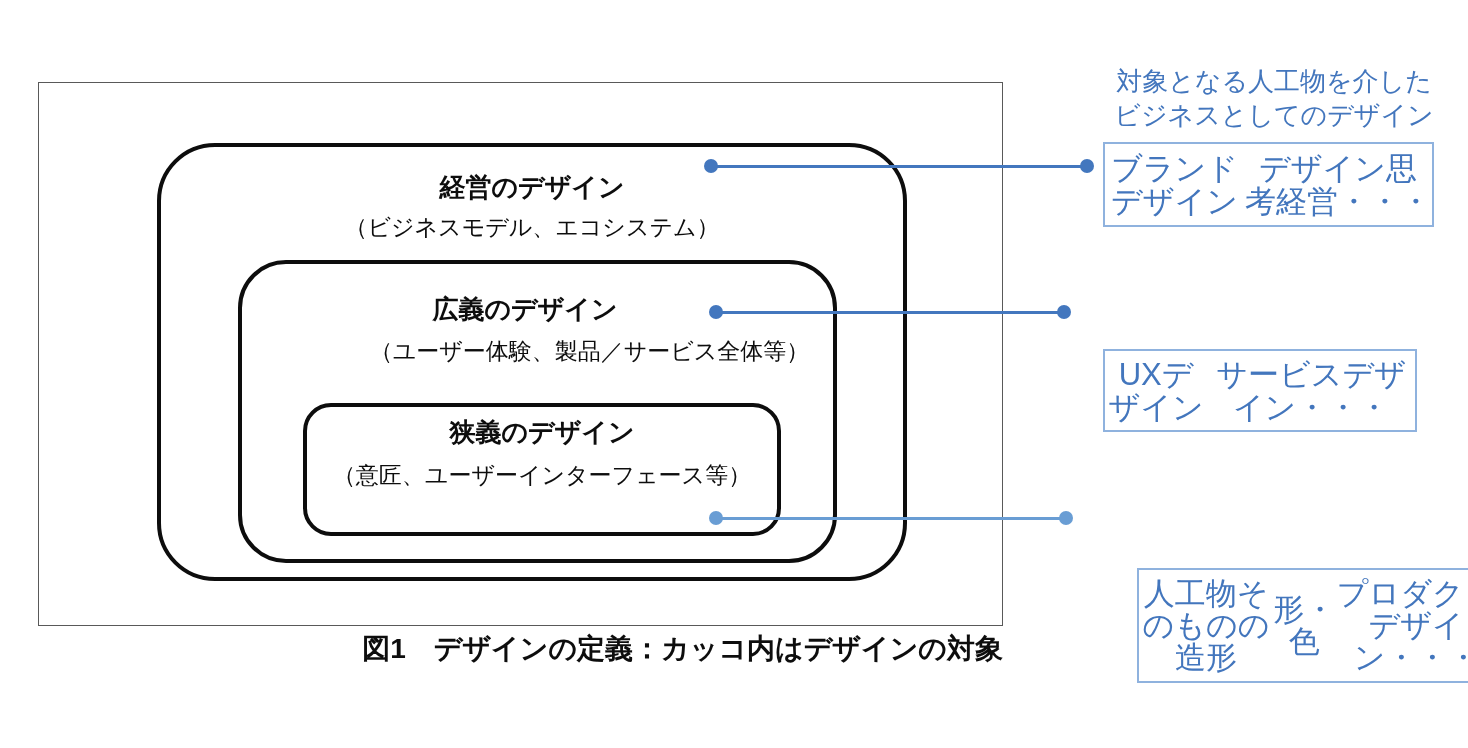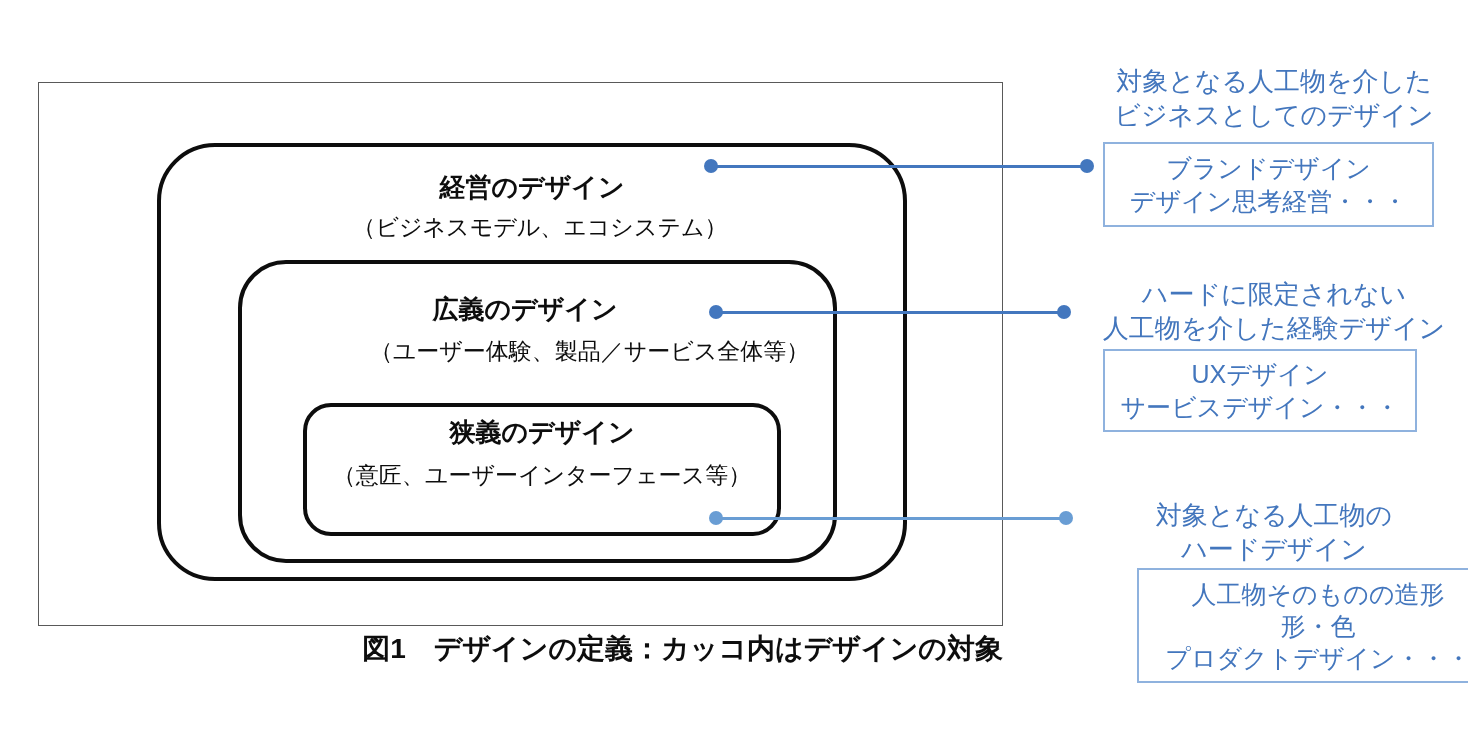--- a/index.html
+++ b/index.html
@@ -15,21 +15,21 @@
   }
   
   .ring{position:absolute;border:4px solid var(--ink,#0d0d0d);box-sizing:border-box;background:transparent;z-index:1;}
   .ring-management{left:157px;top:143px;width:750px;height:438px;border-radius:58px;}
   .ring-broad{left:238px;top:260px;width:599px;height:303px;border-radius:48px;}
   .ring-narrow{left:303px;top:403px;width:478px;height:133px;border-radius:28px;}
   
   .ring-title{position:absolute;text-align:center;font-weight:bold;font-size:26px;line-height:34px;z-index:2;}
   .ring-sub{position:absolute;text-align:center;font-weight:500;font-size:23px;line-height:26px;z-index:2;}
   .title-management{left:157px;top:170px;width:750px;}
-  .sub-management{left:157px;top:214px;width:750px;padding-left:8px;}
+  .sub-management{left:157px;top:214px;width:750px;}
   .title-broad{left:238px;top:292px;width:574px;}
   .sub-broad{left:238px;top:338px;width:703px;}
   .title-narrow{left:303px;top:415px;width:478px;}
   .sub-narrow{left:303px;top:462px;width:478px;}
   
   .figure-caption{position:absolute;left:38px;top:632px;width:965px;text-align:right;
     font-size:28px;font-weight:600;line-height:34px;}
   
   .conn-line{position:absolute;height:3px;z-index:3;}
   .conn-dot{position:absolute;width:14px;height:14px;border-radius:50%;z-index:4;}
@@ -41,22 +41,22 @@
   .dot-2a{left:709px;top:305px;} .dot-2b{left:1057px;top:305px;}
   .line-3{left:716px;top:517px;width:350px;}
   .dot-3a{left:709px;top:511px;} .dot-3b{left:1059px;top:511px;}
   
   .anno-label{position:absolute;text-align:center;color:var(--annotation-blue,#4376BD);
     font-size:26px;font-weight:500;line-height:34px;z-index:2;}
   .label-1{left:1085px;top:64px;width:378px;}
   .label-2{left:1080px;top:277px;width:388px;}
   .label-3{left:1085px;top:498px;width:378px;}
   .anno-box{position:absolute;border:2px solid var(--box-border-blue,#8FB2DE);box-sizing:border-box;
-    display:flex;flex-direction:column;justify-content:center;align-items:center;text-align:center;
-    color:var(--annotation-blue,#4376BD);font-size:25px;font-weight:500;line-height:33px;z-index:2;background:#fff;}
+    display:flex;justify-content:center;align-items:center;text-align:center;
+    color:var(--annotation-blue,#4376BD);font-size:31px;font-weight:500;line-height:33px;z-index:2;background:#fff;}
   .box-1{left:1103px;top:142px;width:331px;height:85px;}
   .box-2{left:1103px;top:349px;width:314px;height:83px;}
   .box-3{left:1093px;top:568px;width:362px;height:115px;line-height:32px;margin-left:44px;}
 </style>
 </head>
 <body>
 
 <div class="canvas">
 
   <div class="figure-frame"></div>
@@ -90,32 +90,24 @@
 
   <div class="anno-label label-1">
     <div>対象となる人工物を介した</div>
     <div>ビジネスとしてのデザイン</div>
   </div>
   <div class="anno-box box-1">
     <div>ブランドデザイン</div>
     <div>デザイン思考経営・・・</div>
   </div>
 
-  <div class="anno-label label-2">
-    <div>ハードに限定されない</div>
-    <div>人工物を介した経験デザイン</div>
-  </div>
   <div class="anno-box box-2">
     <div>UXデザイン</div>
     <div>サービスデザイン・・・</div>
   </div>
 
-  <div class="anno-label label-3">
-    <div>対象となる人工物の</div>
-    <div>ハードデザイン</div>
-  </div>
   <div class="anno-box box-3">
     <div>人工物そのものの造形</div>
     <div>形・色</div>
     <div>プロダクトデザイン・・・</div>
   </div>
 
 </div>
 
 </body></html>

